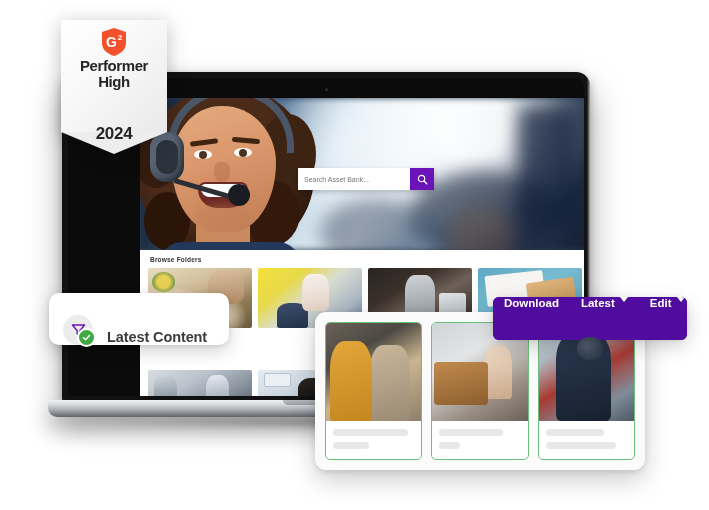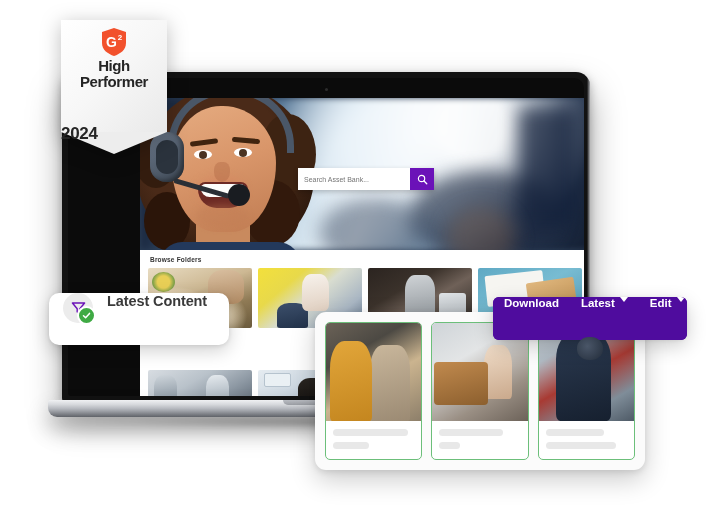--- a/index.html
+++ b/index.html
@@ -198,30 +198,30 @@
     position:absolute;left:0;top:38px;width:106px;text-align:center;
     font-size:15px;font-weight:bold;color:#252525;line-height:15.5px;letter-spacing:-.4px;
   }
   .g2-ribbon{
     position:absolute;left:-6px;top:82px;width:118px;height:19px;
     background:linear-gradient(to bottom,#ff6a2b,#f24e12);border-radius:10px;
     display:flex;align-items:center;justify-content:center;
   }
   .g2-ribbon span{font-size:11px;font-weight:bold;color:#fff;letter-spacing:.6px;}
   .g2-year{
-    position:absolute;left:0;top:104px;width:106px;
+    position:absolute;left:0;top:104px;width:106px;text-align:center;
     font-size:17px;font-weight:bold;color:#252525;letter-spacing:-.3px;
   }
 
   
   .pill{
     position:absolute;left:49px;top:293px;width:180px;height:52px;
     background:#fff;border-radius:10px;
     box-shadow:0 6px 18px rgba(0,0,0,.18), 0 1px 4px rgba(0,0,0,.10);
-    display:flex;align-items:flex-start;padding-left:14px;box-sizing:border-box;
+    display:flex;align-items:flex-end;padding-left:14px;box-sizing:border-box;
   }
   .pill-ico{position:relative;width:30px;height:30px;flex:0 0 30px;}
   .pill-circ{position:absolute;inset:0;border-radius:50%;background:#ececec;
     display:flex;align-items:center;justify-content:center;}
   .pill-check{
     position:absolute;right:-3px;bottom:-2px;width:15px;height:15px;border-radius:50%;
     background:#3faa44;border:2px solid #fff;display:flex;align-items:center;justify-content:center;
   }
   .pill-label{margin-left:14px;font-size:14.5px;font-weight:bold;color:#3a3a3a;letter-spacing:-.1px;}
 
@@ -363,22 +363,22 @@
 
   <div class="g2">
     <div class="g2-point"></div>
     <div class="g2-body"></div>
     <svg class="g2-shield" viewBox="0 0 24 28">
       <path d="M12 0 L24 4 V15 C24 22 18 26 12 28 C6 26 0 22 0 15 V4 Z" fill="#F2512C"></path>
       <text x="9.5" y="19" font-family="Liberation Sans, sans-serif" font-size="14" font-weight="bold" fill="#ffffff" text-anchor="middle">G</text>
       <text x="18" y="12" font-family="Liberation Sans, sans-serif" font-size="8" font-weight="bold" fill="#ffffff" text-anchor="middle">2</text>
     </svg>
     <div class="g2-title">
+      <div>Performer</div>
       <div>High</div>
-      <div>Performer</div>
     </div>
     <div class="g2-year">2024</div>
   </div>
 
   <div class="pill">
     <div class="pill-ico">
       <div class="pill-circ">
         <svg width="15" height="15" viewBox="0 0 16 16">
           <path d="M1.5 2.2 h13 L9.4 8.3 v5.2 L6.6 11.6 V8.3 Z" fill="none" stroke="#6B12B8" stroke-width="1.5" stroke-linejoin="round"></path>
         </svg>

